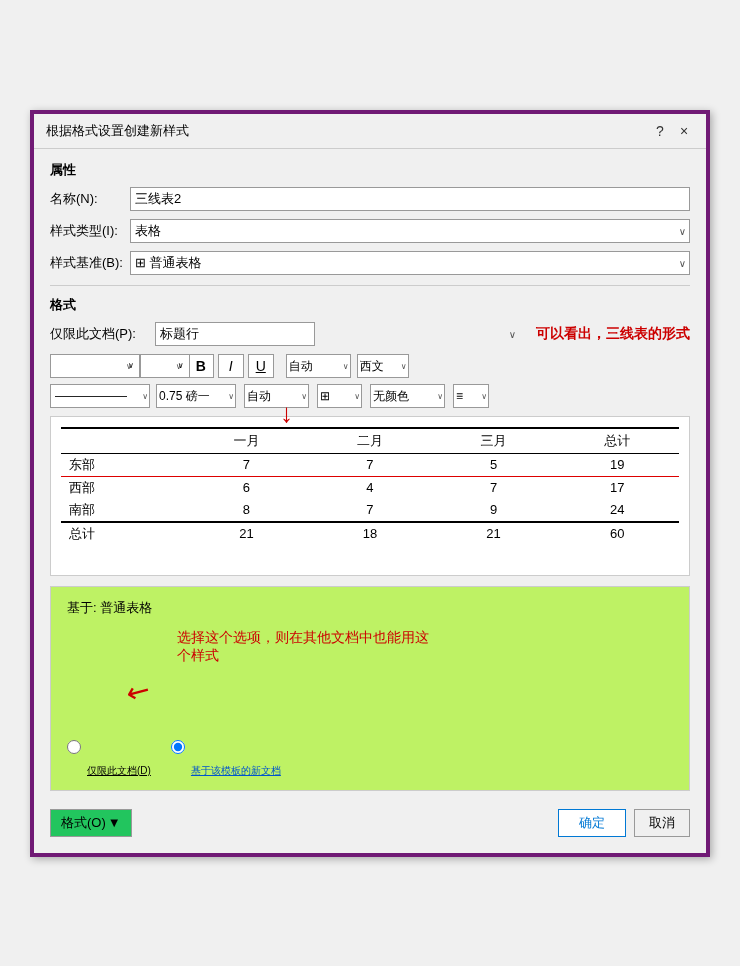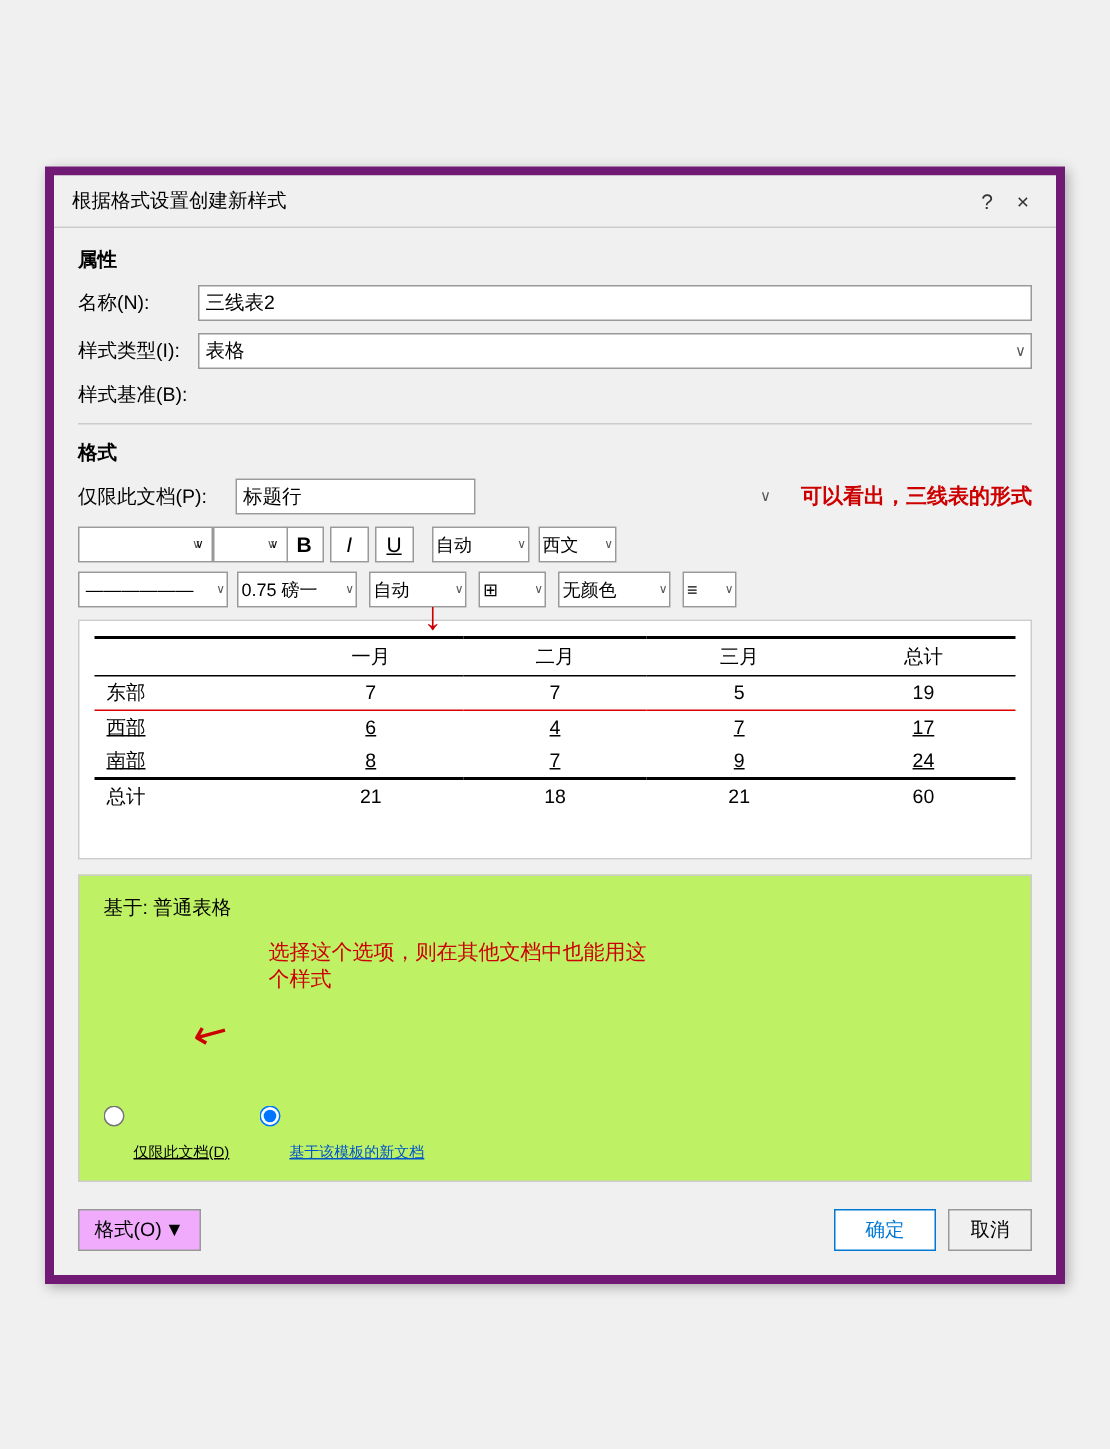--- a/index.html
+++ b/index.html
@@ -7,21 +7,21 @@
       font-family: "Microsoft YaHei", "SimHei", sans-serif;
       font-size: 13px;
       background: #f0f0f0;
       display: flex;
       align-items: center;
       justify-content: center;
       min-height: 100vh;
     }
     .dialog {
       background: #f0f0f0;
-      border: 6px solid #701a75;
+      border: 4px solid #701a75;
       box-shadow: 2px 2px 8px rgba(0,0,0,0.3);
       width: 680px;
       padding: 0;
     }
     .title-bar {
       background: #f0f0f0;
       border-bottom: 1px solid #ccc;
       padding: 8px 12px;
       display: flex;
       align-items: center;
@@ -202,21 +202,20 @@
     .preview-table .header-row td {
       border-top: 2px solid #000;
       border-bottom: 1.5px solid #000;
       text-align: center;
       padding: 3px 8px;
       font-weight: normal;
     }
     .preview-table .data-row td {
       padding: 2px 8px;
       border: none;
-      text-decoration: underline;
     }
     .preview-table .first-col {
       text-align: left;
     }
     .preview-table .num-col {
       text-align: center;
     }
     .preview-table .total-row td {
       border-top: 2px solid #000;
       padding: 2px 8px;
@@ -263,21 +262,21 @@
       display: flex;
     }
     .footer-right {
       display: flex;
       gap: 8px;
     }
     .btn-format {
       height: 28px;
       padding: 0 10px;
       border: 1px solid #999;
-      background: #f0abfc;
+      background: #22c55e;
       font-size: 13px;
       cursor: pointer;
       display: flex;
       align-items: center;
       gap: 2px;
     }
     .btn-ok {
       height: 28px;
       padding: 0 20px;
       border: 1px solid #0078d4;
@@ -327,20 +326,25 @@
       <div class="form-label">样式类型(I):</div>
       <div class="select-wrapper" style="flex:1;">
         <select class="form-select" style="width:100%;">
           <option>表格</option>
         </select>
       </div>
     </div>
 
     <div class="form-row">
       <div class="form-label">样式基准(B):</div>
+      <div class="select-wrapper" style="flex:1;">
+        <select class="form-select" style="width:100%;">
+          <option>⊞ 普通表格</option>
+        </select>
+      </div>
     </div>
 
     <hr class="divider">
 
     <div class="section-label">格式</div>
 
     <div class="apply-row">
       <div class="form-label" style="width:105px;">仅限此文档(P):</div>
       <div class="select-wrapper" style="width:160px;">
         <select class="form-select" style="width:160px;">

